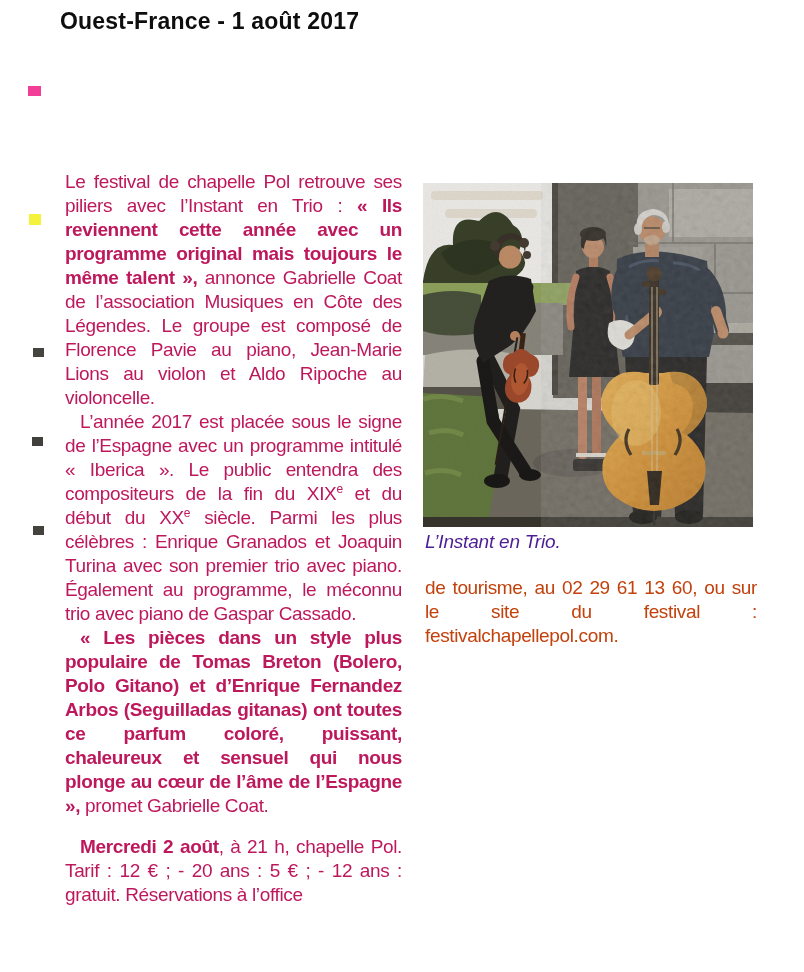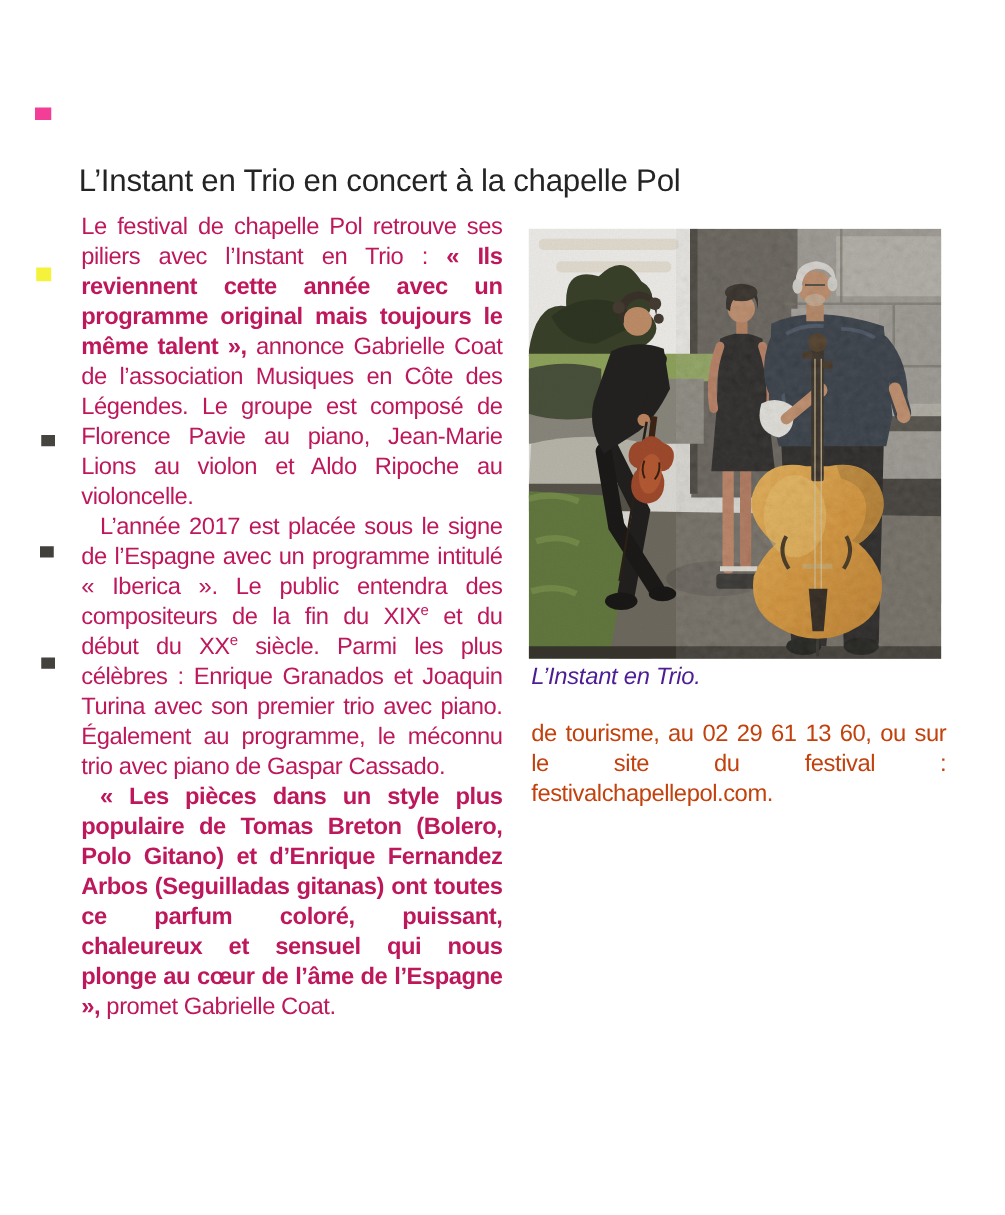--- a/index.html
+++ b/index.html
@@ -41,36 +41,37 @@
     left:425px;top:576px;width:332px;
     font-size:19px;line-height:24px;text-align:justify;
     letter-spacing:-0.35px;color:#c2410c;overflow-wrap:break-word;
   }
 </style>
 </head>
 <body>
 
 <div id="page">
 
+  <div id="masthead" class="abs">Ouest-France - 1 août 2017</div>
 
   <div>
       <div class="marker" style="left: 28px; top: 86px; width: 13px; height: 10px; background: rgb(242, 62, 150);"></div>
       <div class="marker" style="left: 29px; top: 214px; width: 12px; height: 11px; background: rgb(245, 242, 60);"></div>
       <div class="marker" style="left: 33px; top: 348px; width: 11px; height: 9px; background: rgb(70, 68, 63);"></div>
       <div class="marker" style="left: 32px; top: 437px; width: 11px; height: 9px; background: rgb(66, 64, 60);"></div>
       <div class="marker" style="left: 33px; top: 526px; width: 11px; height: 9px; background: rgb(68, 66, 61);"></div>
     </div>
 
 
-  <div id="subheadline" class="abs">L’Instant en Trio en concert à la chapelle Pol</div>
 
   <div id="article-body" class="abs">
       <p class=""><span class="seg-regular">Le festival de chapelle Pol retrouve ses piliers avec l’Instant en Trio : </span><span class="seg-bold">« Ils reviennent cette année avec un programme original mais toujours le même talent »,</span><span class="seg-regular"> annonce Gabrielle Coat de l’association Musiques en Côte des Légendes. Le groupe est composé de Florence Pavie au piano, Jean-Marie Lions au violon et Aldo Ripoche au violoncelle.</span></p>
       <p class="indent "><span class="seg-regular">L’année 2017 est placée sous le signe de l’Espagne avec un programme intitulé « Iberica ». Le public entendra des compositeurs de la fin du XIX</span><span class="seg-sup">e</span><span class="seg-regular"> et du début du XX</span><span class="seg-sup">e</span><span class="seg-regular"> siècle. Parmi les plus célèbres : Enrique Granados et Joaquin Turina avec son premier trio avec piano. Également au programme, le méconnu trio avec piano de Gaspar Cassado.</span></p>
       <p class="indent "><span class="seg-bold">« Les pièces dans un style plus populaire de Tomas Breton (</span><span class="seg-bold-italic">Bolero</span><span class="seg-bold">, </span><span class="seg-bold-italic">Polo Gitano</span><span class="seg-bold">) et d’Enrique Fernandez Arbos (</span><span class="seg-bold-italic">Seguilladas gitanas</span><span class="seg-bold">) ont toutes ce parfum coloré, puissant, chaleureux et sensuel qui nous plonge au cœur de l’âme de l’Espagne »,</span><span class="seg-regular"> promet Gabrielle Coat.</span></p>
+      <p class="indent spaced"><span class="seg-bold">Mercredi 2 août</span><span class="seg-regular">, à 21 h, chapelle Pol. Tarif : 12 € ; - 20 ans : 5 € ; - 12 ans : gratuit. Réservations à l’office</span></p>
     </div>
 
   <div id="photo-frame" class="abs">
     <svg viewBox="0 0 330 344" width="330" height="344">
       <defs>
         <linearGradient id="celloG" x1="0" y1="0" x2="1" y2="1">
           <stop offset="0" stop-color="#eab14e"></stop>
           <stop offset="0.5" stop-color="#d8922f"></stop>
           <stop offset="1" stop-color="#c07c22"></stop>
         </linearGradient>

